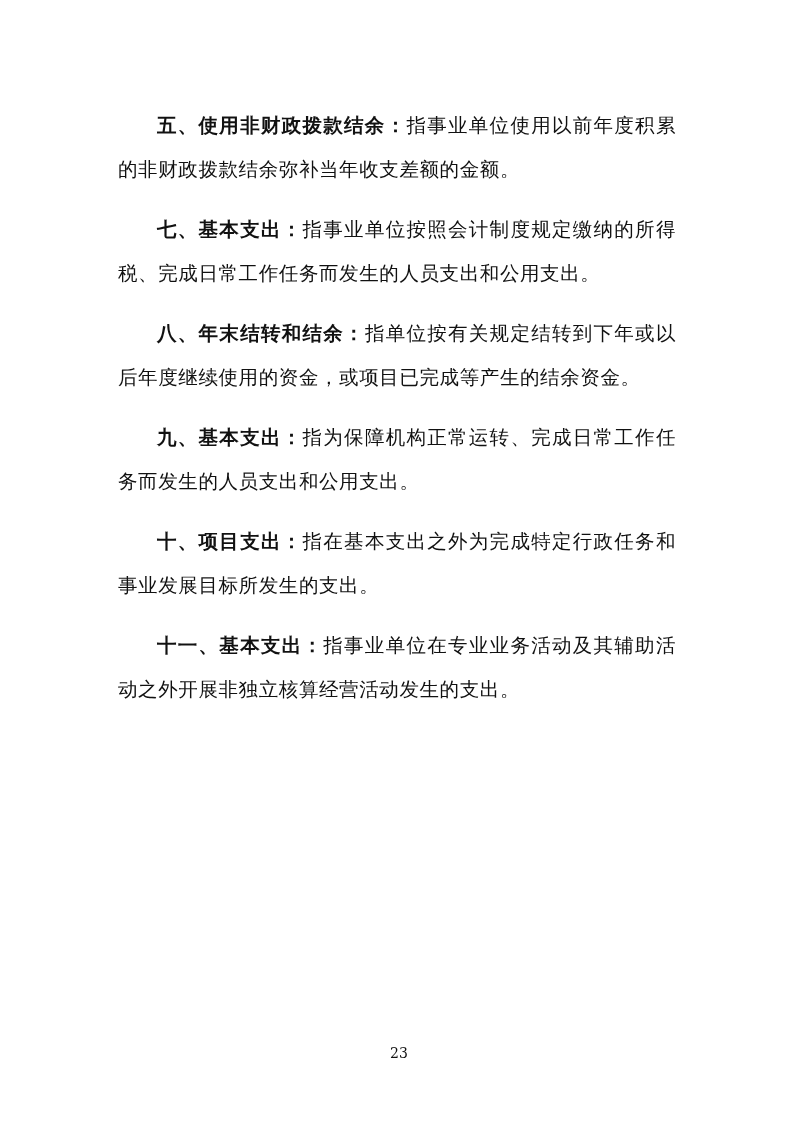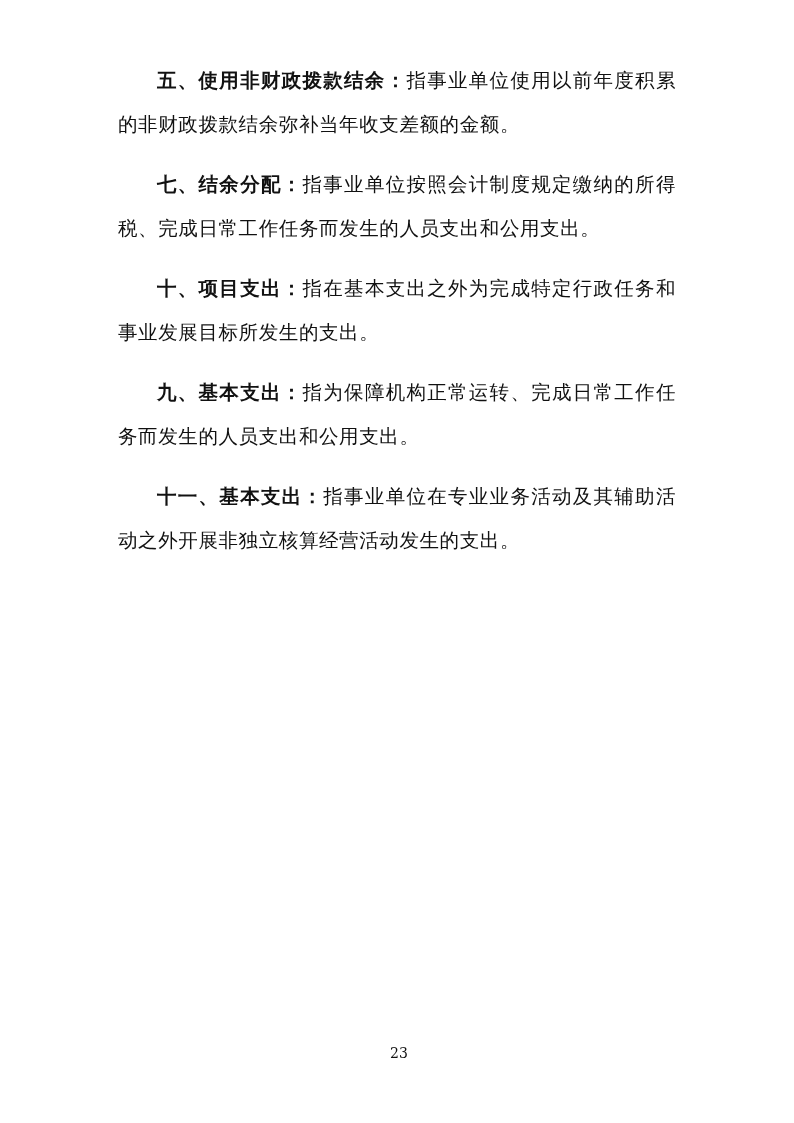--- a/index.html
+++ b/index.html
@@ -15,21 +15,21 @@
     position: relative;
     overflow: hidden;
   }
   .page {
     position: absolute;
     left: 0;
     top: 0;
     width: 794px;
     height: 1123px;
     box-sizing: border-box;
-    padding: 59px 118px 60px 118px;
+    padding: 104px 118px 60px 118px;
   }
   .doc-body {
     width: 558px;
   }
   .para {
     font-size: 19.5px;
     line-height: 44px;
     text-align: justify;
     text-justify: inter-ideograph;
     text-indent: 2em;
@@ -58,30 +58,33 @@
 
 <div class="page">
   <div class="doc-body">
 
     <p class="para">
       <span class="term">五、使用非财政拨款结余：</span><span>指事业单位使用以前年度积累的非财政拨款结余弥补当年收支差额的金额。</span>
     </p>
 
 
     <p class="para">
-      <span class="term">七、结余分配：</span><span>指事业单位按照会计制度规定缴纳的所得税、完成日常工作任务而发生的人员支出和公用支出。</span>
+      <span class="term">七、基本支出：</span><span>指事业单位按照会计制度规定缴纳的所得税、完成日常工作任务而发生的人员支出和公用支出。</span>
     </p>
 
-
     <p class="para">
-      <span class="term">十、项目支出：</span><span>指在基本支出之外为完成特定行政任务和事业发展目标所发生的支出。</span>
+      <span class="term">八、年末结转和结余：</span><span>指单位按有关规定结转到下年或以后年度继续使用的资金，或项目已完成等产生的结余资金。</span>
     </p>
 
     <p class="para">
       <span class="term">九、基本支出：</span><span>指为保障机构正常运转、完成日常工作任务而发生的人员支出和公用支出。</span>
+    </p>
+
+    <p class="para">
+      <span class="term">十、项目支出：</span><span>指在基本支出之外为完成特定行政任务和事业发展目标所发生的支出。</span>
     </p>
 
     <p class="para">
       <span class="term">十一、基本支出：</span><span>指事业单位在专业业务活动及其辅助活动之外开展非独立核算经营活动发生的支出。</span>
     </p>
 
 
   </div>
 
   <div class="page-number">23</div>

